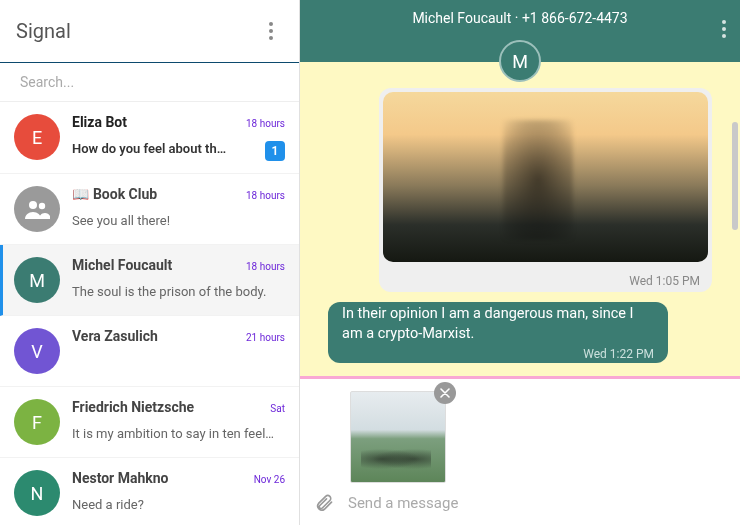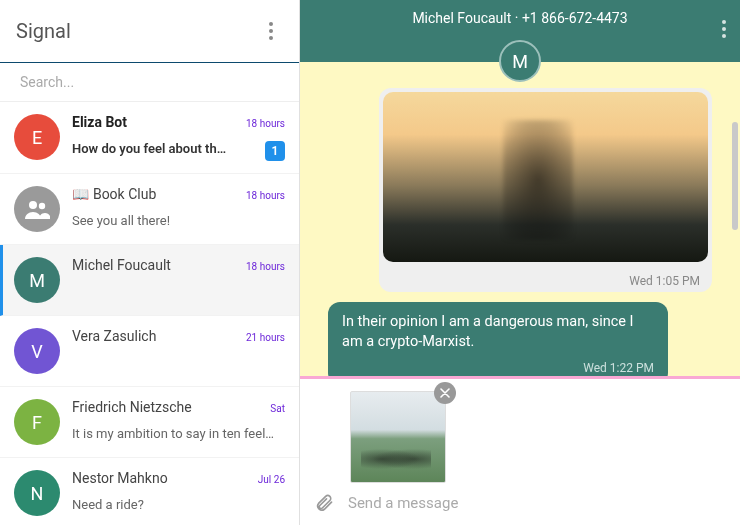--- a/index.html
+++ b/index.html
@@ -11,42 +11,42 @@
 .more-btn{width:24px;height:24px;display:flex;align-items:center;justify-content:center;cursor:pointer;color:#888}
 .search{border-top:1px solid #0c4a6e;border-bottom:1px solid #eee}
 .search input{width:100%;border:none;outline:none;padding:11px 20px;font-size:14px;color:#555}
 .search input::placeholder{color:#aaa}
 .convo-list{flex:1;overflow-y:auto;background:#fafafa}
 .convo{display:flex;gap:12px;padding:12px 14px;cursor:pointer;background:#fff;border-bottom:1px solid #f2f2f2}
 .convo.active{background:#f5f5f5;border-left:3px solid #2090ea;padding-left:11px}
 .avatar{width:46px;height:46px;border-radius:50%;display:flex;align-items:center;justify-content:center;color:#fff;font-size:18px;flex-shrink:0}
 .convo-body{flex:1;min-width:0;display:flex;flex-direction:column;gap:11px}
 .convo-top{display:flex;justify-content:space-between;align-items:baseline;gap:8px}
-.convo-name{font-weight:400;color:#444;white-space:nowrap;overflow:hidden;text-overflow:ellipsis}
+.convo-name{font-weight:700;color:#444;white-space:nowrap;overflow:hidden;text-overflow:ellipsis}
 .convo-time{font-size:10px;color:#6d28d9;white-space:nowrap}
 .convo-bot{display:flex;justify-content:space-between;gap:8px}
 .convo-prev{color:#666;font-size:13px;white-space:nowrap;overflow:hidden;text-overflow:ellipsis}
 .convo.unread .convo-name{font-weight:700;color:#222}
 .convo.unread .convo-prev{font-weight:600;color:#333}
 .badge{background:#2090ea;color:#fff;border-radius:4px;min-width:20px;height:20px;padding:0 5px;display:flex;align-items:center;justify-content:center;font-size:12px;font-weight:600}
 .main{flex:1;display:flex;flex-direction:column;position:relative;background:#fef9c3}
 .chat-head{background:#3b7c72;color:#fff;height:62px;display:flex;align-items:center;justify-content:center;position:relative;padding:6px 0 0}
 .chat-title{font-size:14px;position:absolute;top:10px}
 .chat-avatar{width:42px;height:42px;border-radius:50%;background:#3b7c72;border:2px solid #9cc0bb;display:flex;align-items:center;justify-content:center;color:#fff;font-size:18px;position:absolute;bottom:-20px}
 .chat-more{position:absolute;right:14px;top:20px;color:#d5e3e1;cursor:pointer}
 .messages{flex:1;overflow-y:auto;padding:26px 28px 10px;display:flex;flex-direction:column;gap:10px}
 .scroll-ind{position:absolute;right:2px;top:122px;width:6px;height:108px;background:#c9c9c9;border-radius:3px}
 .msg-in{align-self:flex-start;max-width:340px}
 .img-bubble{background:#efefef;border-radius:12px;padding:4px 4px 2px;display:inline-block}
 .img-holder{width:325px;height:170px;border-radius:10px;overflow:hidden;background:linear-gradient(180deg,#f5d89c 0%,#f4c98a 25%,#8a7a5a 55%,#2b2f2a 78%,#151812 100%);position:relative}
 .img-holder::after{content:"";position:absolute;left:120px;top:28px;width:70px;height:120px;background:radial-gradient(ellipse at center,rgba(0,0,0,.55)0%,rgba(0,0,0,.2)70%,transparent 100%);filter:blur(2px)}
 .msg-time-in{font-size:12px;color:#888;text-align:right;padding:12px 8px 2px}
-.msg-out{align-self:flex-start;background:#3b7c72;color:#fff;border-radius:12px;padding:10px 14px;max-width:340px;margin-left:0}
+.msg-out{align-self:flex-start;background:#3b7c72;color:#fff;border-radius:12px;padding:2px 14px;max-width:340px;margin-left:0}
 .msg-out .txt{font-size:14.5px;line-height:1.4}
-.msg-out .t{font-size:12px;color:#cbe0dd;text-align:right;margin-top:8px}
+.msg-out .t{font-size:12px;color:#cbe0dd;text-align:right;margin-top:2px}
 .composer{border-top:3px solid #f9a8d4;background:#fff;padding:12px 14px;display:flex;flex-direction:column;gap:10px;position:relative}
 .attach-preview{position:relative;width:98px}
 .attach-img{width:96px;height:92px;border:1px solid #ddd;border-radius:2px;background:linear-gradient(180deg,#e7ecef 0%,#d3dde1 42%,#7c9f7e 52%,#5d8559 100%);position:relative;overflow:hidden;margin-left:36px}
 .attach-img::after{content:"";position:absolute;bottom:10px;left:10px;width:70px;height:26px;background:radial-gradient(ellipse at 30% 50%,rgba(40,50,40,.7)0%,transparent 55%),radial-gradient(ellipse at 75% 50%,rgba(40,50,40,.7)0%,transparent 55%)}
 .attach-close{position:absolute;top:-9px;right:-44px;width:22px;height:22px;border-radius:50%;background:#999;color:#fff;display:flex;align-items:center;justify-content:center;font-size:14px;cursor:pointer}
 .input-row{display:flex;align-items:center;gap:14px}
 .clip{color:#9a9a9a;cursor:pointer}
 .msg-input{flex:1;border:none;outline:none;font-size:15px;color:#555}
 .msg-input::placeholder{color:#aaa}
 svg{display:block}
@@ -102,20 +102,23 @@
             </div>
           </div>
         </div>
         <div class="convo active">
           <div class="avatar" style="background: rgb(59, 124, 114);">M</div>
           <div class="convo-body">
             <div class="convo-top">
               <div class="convo-name">Michel Foucault</div>
               <div class="convo-time">18 hours</div>
             </div>
+            <div class="convo-bot">
+              <div class="convo-prev">The soul is the prison of the body.</div>
+            </div>
           </div>
         </div>
         <div class="convo">
           <div class="avatar" style="background: rgb(113, 85, 211);">V</div>
           <div class="convo-body">
             <div class="convo-top">
               <div class="convo-name">Vera Zasulich</div>
               <div class="convo-time">21 hours</div>
             </div>
           </div>
@@ -130,21 +133,21 @@
             <div class="convo-bot">
               <div class="convo-prev">It is my ambition to say in ten feel…</div>
             </div>
           </div>
         </div>
         <div class="convo">
           <div class="avatar" style="background: rgb(44, 138, 111);">N</div>
           <div class="convo-body">
             <div class="convo-top">
               <div class="convo-name">Nestor Mahkno</div>
-              <div class="convo-time">Jul 26</div>
+              <div class="convo-time">Nov 26</div>
             </div>
             <div class="convo-bot">
               <div class="convo-prev">Need a ride?</div>
             </div>
           </div>
         </div>
       </div>
   </aside>
 
   <main class="main">

